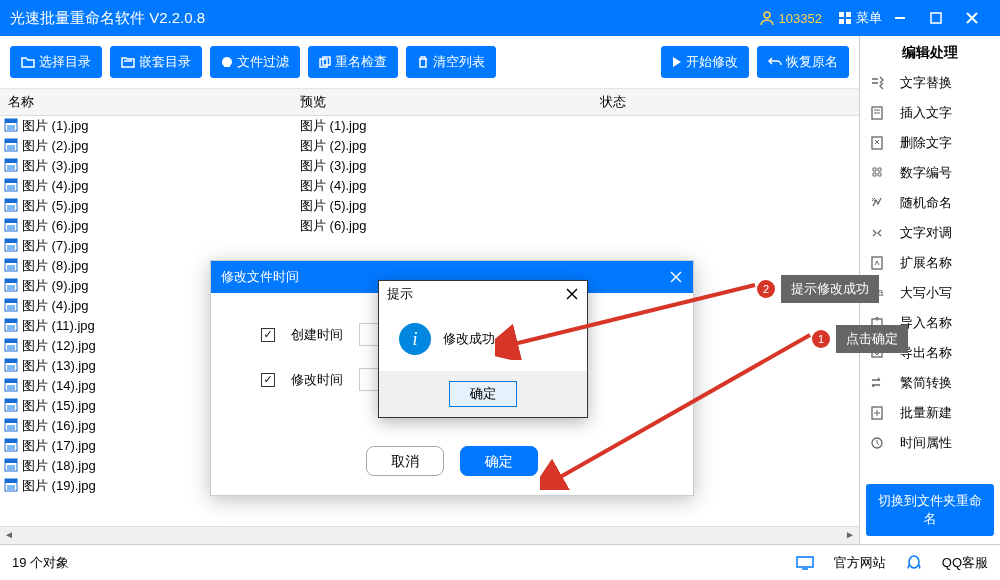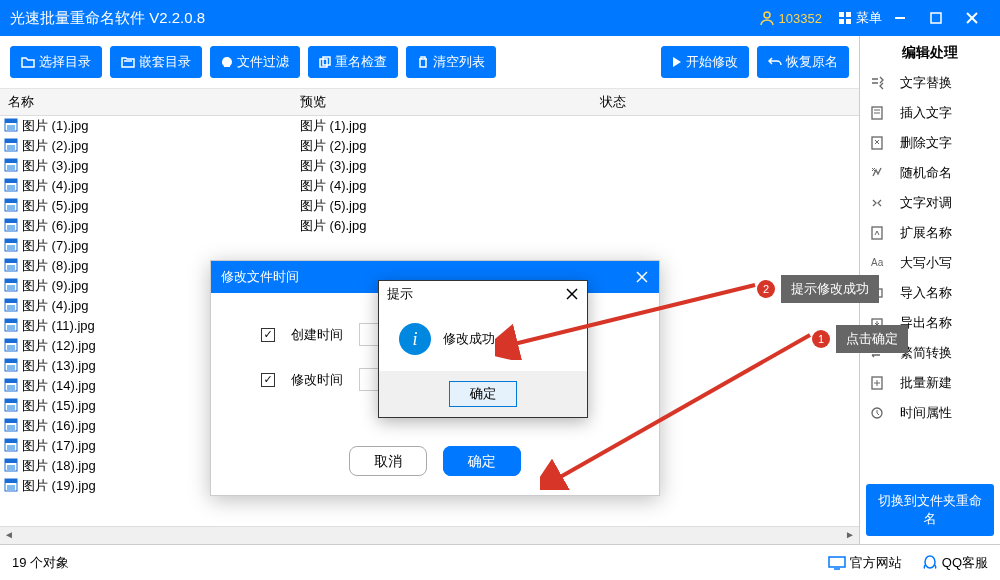--- a/index.html
+++ b/index.html
@@ -25,23 +25,23 @@
 .list-row .col-preview { width: 300px; }
 .file-icon { width: 14px; height: 14px; display: inline-block; }
 .sidebar { width: 140px; background: #fff; padding: 8px 6px; display: flex; flex-direction: column; }
 .sidebar-title { font-weight: bold; font-size: 14px; text-align: center; margin-bottom: 6px; }
 .sidebar-item { display: flex; align-items: center; gap: 16px; padding: 6px 4px; cursor: pointer; font-size: 13px; }
 .sidebar-item svg { flex-shrink: 0; }
 .sidebar-bottom { margin-top: auto; }
 .sidebar-switch { background: #0078ff; color: #fff; padding: 8px; text-align: center; border-radius: 3px; cursor: pointer; font-size: 13px; }
 .statusbar { height: 36px; border-top: 1px solid #ccc; display: flex; align-items: center; padding: 0 12px; font-size: 13px; }
 .statusbar .spacer { flex: 1; }
-.status-link { display: flex; align-items: center; gap: 4px; margin-left: 20px; cursor: pointer; }
-
-.modal1 { position: absolute; left: 210px; top: 260px; width: 450px; background: #fff; border: 1px solid #ccc; box-shadow: 0 4px 20px rgba(0,0,0,0.25); }
+.status-link { display: flex; align-items: center; gap: 20px; margin-left: 20px; cursor: pointer; }
+
+.modal1 { position: absolute; left: 210px; top: 260px; width: 484px; background: #fff; border: 1px solid #ccc; box-shadow: 0 4px 20px rgba(0,0,0,0.25); }
 .modal1-header { background: #0078ff; color: #fff; height: 32px; display: flex; align-items: center; padding: 0 10px; }
 .modal1-header .spacer { flex: 1; }
 .modal1-body { padding: 30px 50px; }
 .modal1-row { display: flex; align-items: center; gap: 16px; margin-bottom: 22px; }
 .checkbox { width: 14px; height: 14px; border: 1px solid #333; display: inline-flex; align-items: center; justify-content: center; font-size: 11px; }
 .date-input { border: 1px solid #ccc; padding: 3px 18px 3px 6px; width: 200px; position: relative; background: #fff; }
 .date-input::after { content: ""; position: absolute; right: 6px; top: 8px; border-left: 4px solid transparent; border-right: 4px solid transparent; border-top: 5px solid #666; }
 .modal1-footer { text-align: center; padding: 10px 0 24px; }
 .modal-btn { padding: 6px 24px; border-radius: 8px; cursor: pointer; margin: 0 6px; font-size: 14px; }
 .modal-btn.primary { background: #0078ff; color: #fff; border: 1px solid #0078ff; }
@@ -392,20 +392,26 @@
           </svg>
           <span>插入文字</span>
         </div>
         <div class="sidebar-item">
           <svg width="14" height="16">
             <rect x="2" y="2" width="10" height="12" fill="none" stroke="#666" stroke-width="1.3"></rect>
             <line x1="5" y1="5" x2="9" y2="9" stroke="#666"></line>
             <line x1="9" y1="5" x2="5" y2="9" stroke="#666"></line>
           </svg>
           <span>删除文字</span>
+        </div>
+        <div class="sidebar-item">
+          <svg width="14" height="16">
+            <path d="M3 3h3v3H3zM8 3h3v3H8zM3 8h3v3H3zM8 8h3v3H8z" fill="none" stroke="#666"></path>
+          </svg>
+          <span>数字编号</span>
         </div>
         <div class="sidebar-item">
           <svg width="14" height="16">
             <path d="M3 11L6 5l2 4 3-6" fill="none" stroke="#666" stroke-width="1.3"></path>
             <path d="M2 3l3 3M5 3L2 6" stroke="#666"></path>
           </svg>
           <span>随机命名</span>
         </div>
         <div class="sidebar-item">
           <svg width="14" height="16">

